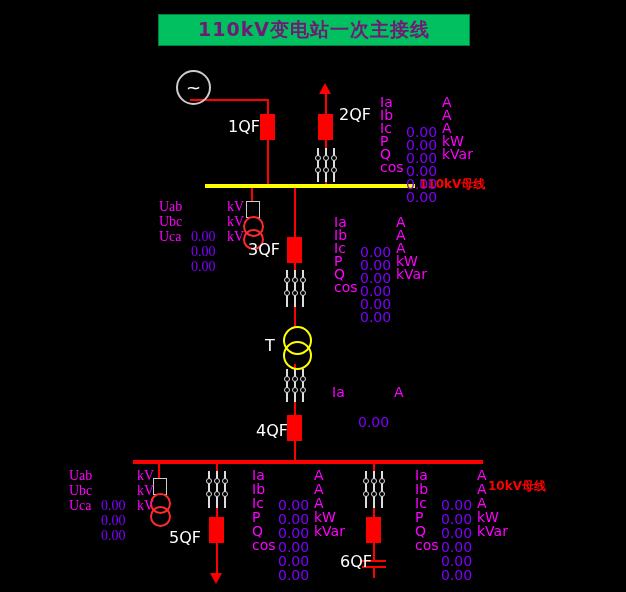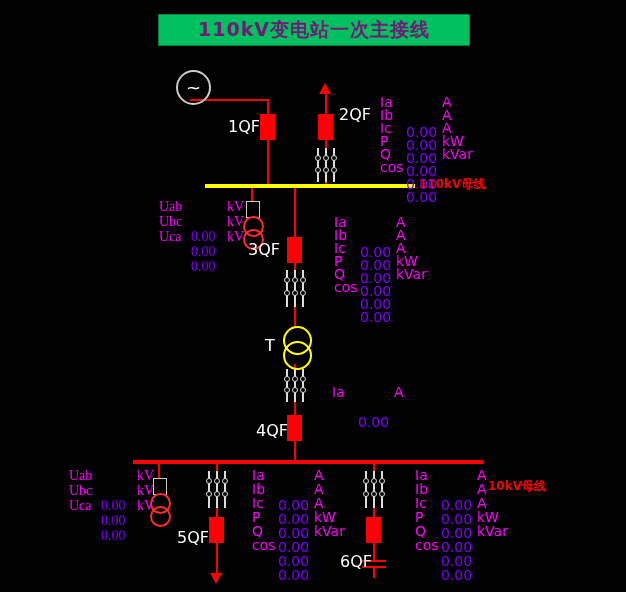--- a/index.html
+++ b/index.html
@@ -112,21 +112,21 @@
   <div class="breaker" style="left:287px;top:237px"></div>
   <div class="breaker" style="left:287px;top:415px"></div>
   <div class="breaker" style="left:209px;top:517px"></div>
   <div class="breaker" style="left:366px;top:517px"></div>
 
   <div class="dev-label" style="left:228px;top:120px">1QF</div>
   <div class="dev-label" style="left:339px;top:108px">2QF</div>
   <div class="dev-label" style="left:248px;top:243px">3QF</div>
   <div class="dev-label" style="left:265px;top:339px">T</div>
   <div class="dev-label" style="left:256px;top:424px">4QF</div>
-  <div class="dev-label" style="left:177px;top:531px">5QF</div>
+  <div class="dev-label" style="left:169px;top:531px">5QF</div>
   <div class="dev-label" style="left:340px;top:555px">6QF</div>
 
   <div class="bus-label" style="left:419px;top:178px">110kV母线</div>
   <div class="bus-label" style="left:488px;top:480px">10kV母线</div>
 
   <div class="meas-block" style="left:380px;top:96px">
     <div class="meas-row"><span class="m-label">Ia</span><span class="m-value">0.00</span><span class="m-unit">A</span></div>
     <div class="meas-row"><span class="m-label">Ib</span><span class="m-value">0.00</span><span class="m-unit">A</span></div>
     <div class="meas-row"><span class="m-label">Ic</span><span class="m-value">0.00</span><span class="m-unit">A</span></div>
     <div class="meas-row"><span class="m-label">P</span><span class="m-value">0.00</span><span class="m-unit">kW</span></div>

